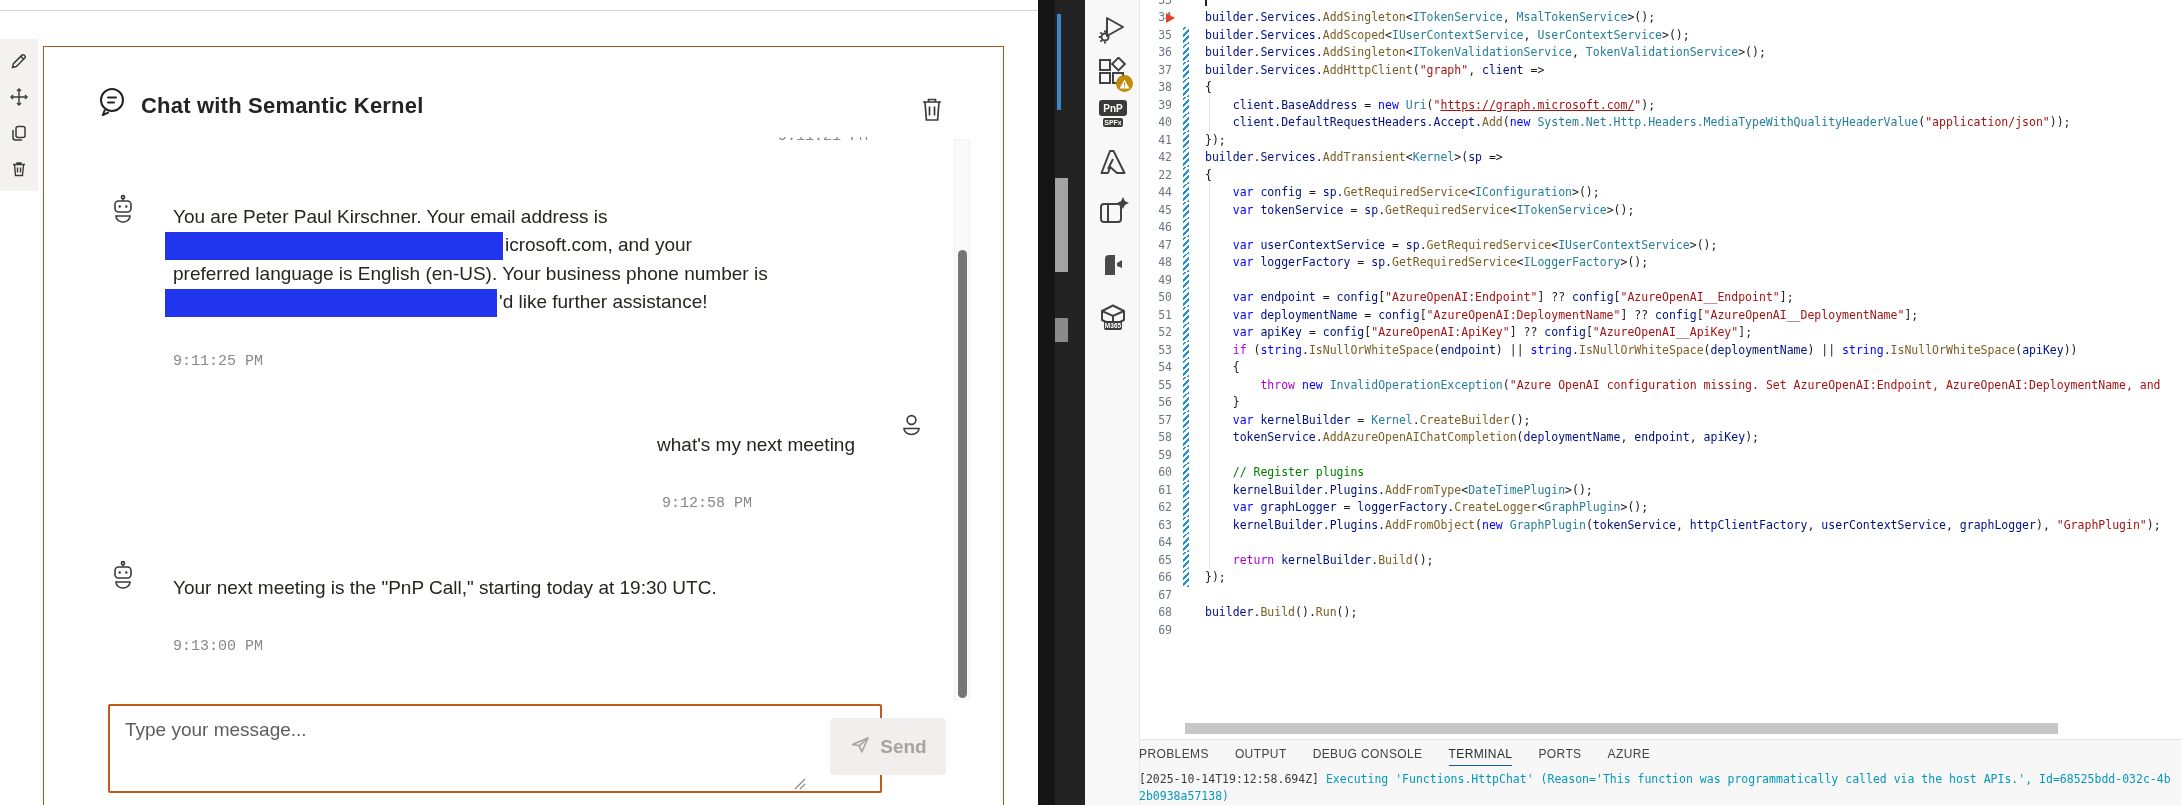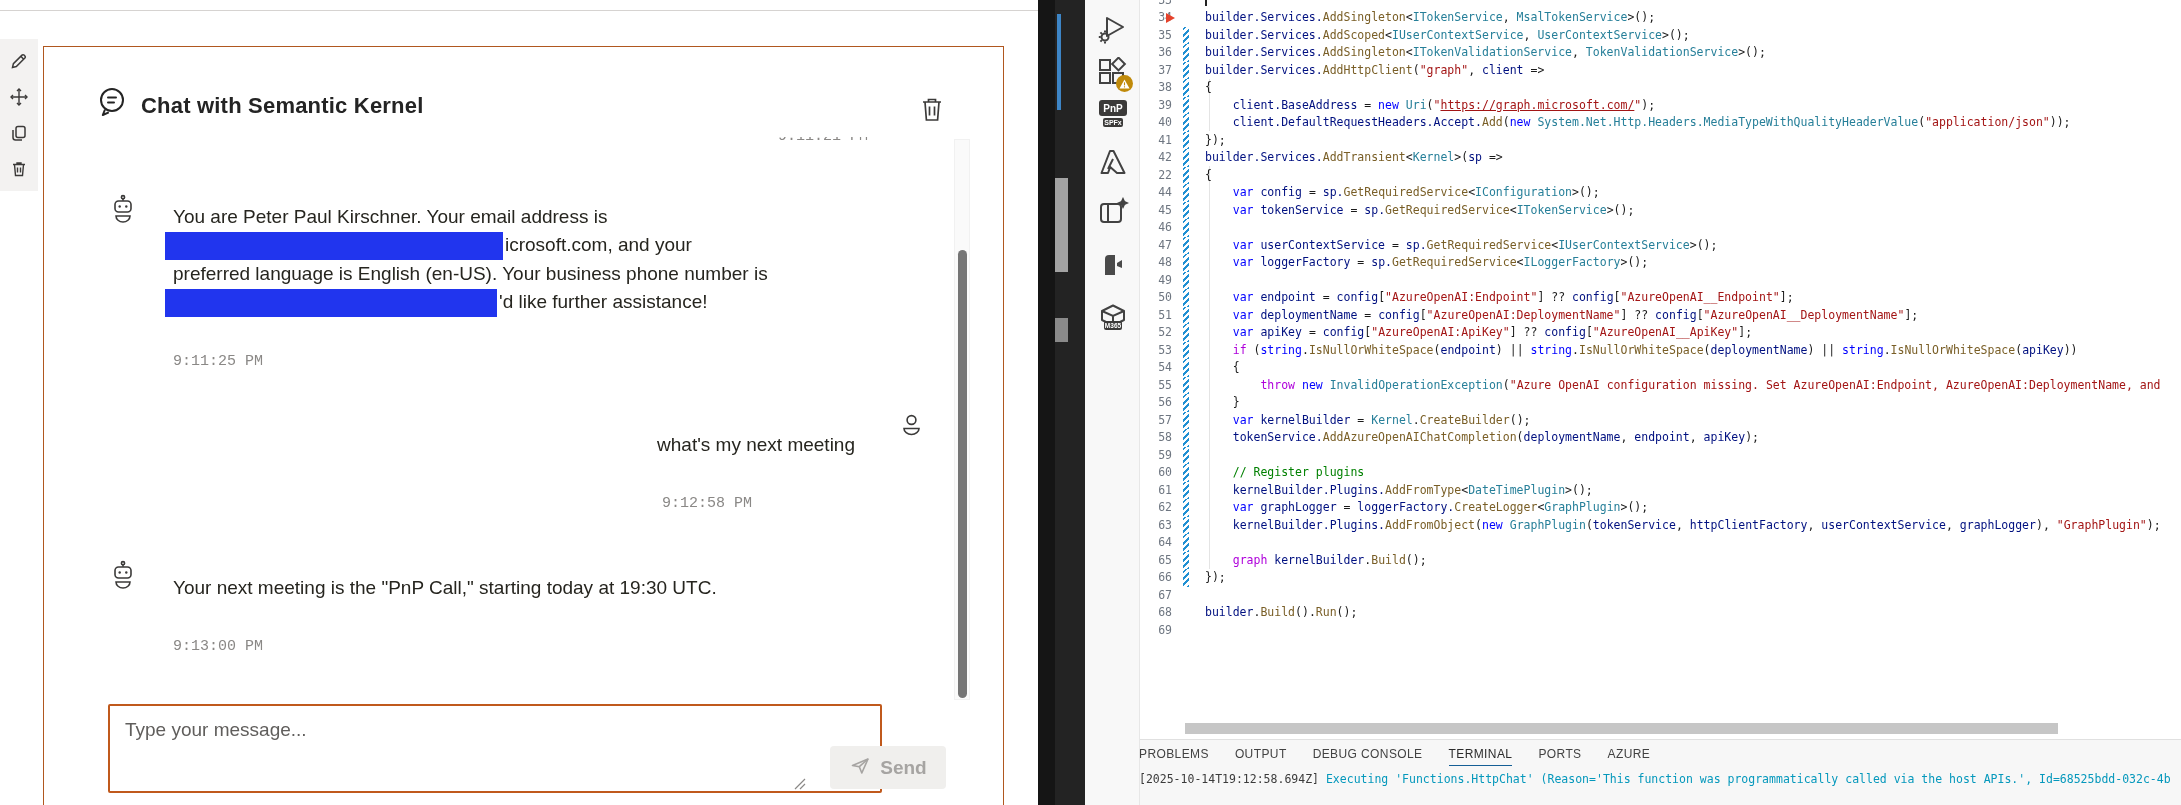--- a/index.html
+++ b/index.html
@@ -28,21 +28,21 @@
   .avatar svg{display:block;}
 
   #scrolltrack{left:954px;top:139px;width:16px;height:561px;background:#fafafa;border:1px solid #f1f1f1;box-sizing:border-box;}
   #scrollthumb{left:958px;top:250px;width:9px;height:448px;background:#757575;border-radius:5px;}
 
   #chatinput{left:108px;top:704px;width:774px;height:89px;box-sizing:border-box;
              border:2px solid #c0591c;border-radius:2px;resize:none;outline:none;
              font-family:"Liberation Sans",sans-serif;font-size:19px;color:#26251f;padding:13px 15px;}
   #chatinput::placeholder{color:#605e5c;}
   #resizegrip{left:791px;top:775px;width:16px;height:16px;}
-  #sendbtn{left:830px;top:746px;width:116px;height:43px;background:#f0efed;border:none;border-radius:4px;
+  #sendbtn{left:830px;top:718px;width:116px;height:57px;background:#f0efed;border:none;border-radius:4px;
            display:flex;align-items:center;justify-content:center;gap:9px;cursor:default;}
   #sendlabel{font-size:19px;font-weight:600;color:#a6a4a2;}
 
   
   #darkstrip{left:1038px;top:0;width:47px;height:805px;background:#232323;}
   #ds-left{left:1038px;top:0;width:17px;height:805px;background:#151515;}
   #ds-blue{left:1057px;top:14px;width:4px;height:96px;background:#3d85c6;}
   #ds-g1{left:1055px;top:178px;width:13px;height:94px;background:#a3a3a3;}
   #ds-g2{left:1055px;top:318px;width:13px;height:24px;background:#8a8a8a;}
 
@@ -417,21 +417,21 @@
         <span class="ctext"><span class="tk-p">    </span><span class="tk-v">kernelBuilder.Plugins.</span><span class="tk-m">AddFromObject</span><span class="tk-p">(</span><span class="tk-k">new</span><span class="tk-p"> </span><span class="tk-t">GraphPlugin</span><span class="tk-p">(</span><span class="tk-v">tokenService</span><span class="tk-p">, </span><span class="tk-v">httpClientFactory</span><span class="tk-p">, </span><span class="tk-v">userContextService</span><span class="tk-p">, </span><span class="tk-v">graphLogger</span><span class="tk-p">), </span><span class="tk-s">"GraphPlugin"</span><span class="tk-p">);</span></span>
       </div>
       <div class="crow" style="top: 534px;">
         <span class="lnum">64</span>
         <span class="modbar"></span>
         <span class="ctext"></span>
       </div>
       <div class="crow" style="top: 551.5px;">
         <span class="lnum">65</span>
         <span class="modbar"></span>
-        <span class="ctext"><span class="tk-p">    </span><span class="tk-c">graph</span><span class="tk-p"> </span><span class="tk-v">kernelBuilder</span><span class="tk-p">.</span><span class="tk-m">Build</span><span class="tk-p">();</span></span>
+        <span class="ctext"><span class="tk-p">    </span><span class="tk-c">return</span><span class="tk-p"> </span><span class="tk-v">kernelBuilder</span><span class="tk-p">.</span><span class="tk-m">Build</span><span class="tk-p">();</span></span>
       </div>
       <div class="crow" style="top: 569px;">
         <span class="lnum">66</span>
         <span class="modbar"></span>
         <span class="ctext"><span class="tk-p">});</span></span>
       </div>
       <div class="crow" style="top: 586.5px;">
         <span class="lnum">67</span>
         <span class="ctext"></span>
       </div>
@@ -452,14 +452,15 @@
 <div id="paneltabs">
     <div class="ptab">PROBLEMS</div>
     <div class="ptab">OUTPUT</div>
     <div class="ptab">DEBUG CONSOLE</div>
     <div class="ptab active">TERMINAL</div>
     <div class="ptab">PORTS</div>
     <div class="ptab">AZURE</div>
   </div>
 <div id="termlines">
     <div class="tline"><span class="term-ts">[2025-10-14T19:12:58.694Z] </span><span class="term-info">Executing 'Functions.HttpChat' (Reason='This function was programmatically called via the host APIs.', Id=68525bdd-032c-4b</span></div>
+    <div class="tline"><span class="term-info">2b0938a57138)</span></div>
     <div class="tline"></div>
   </div>
 
 </body></html>

